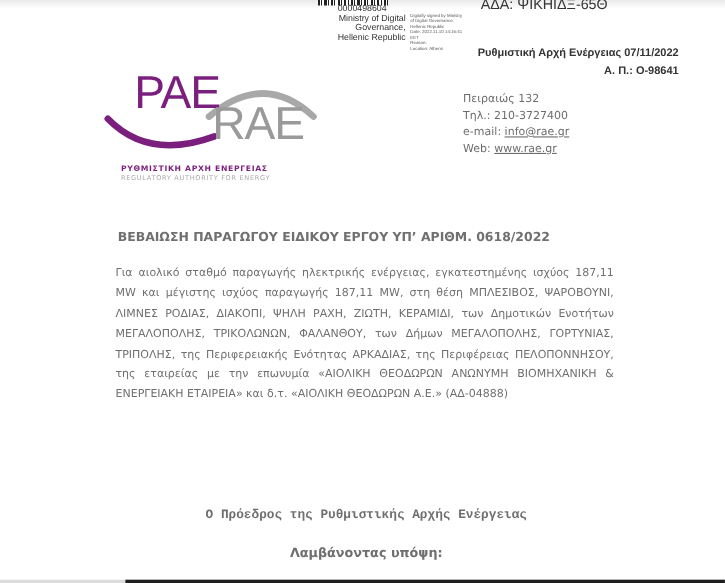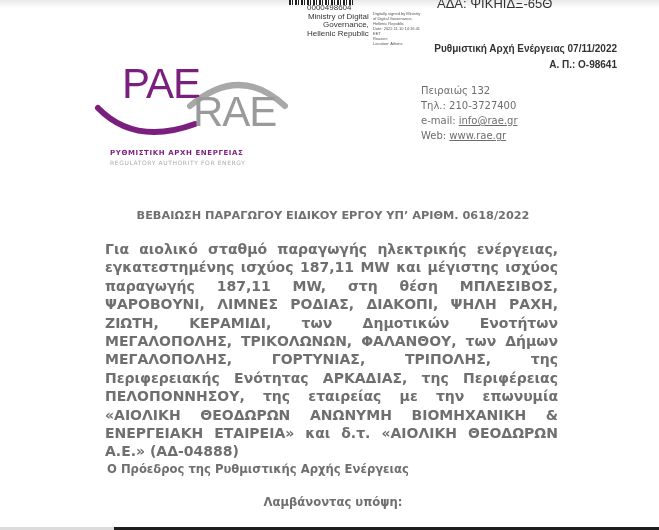--- a/index.html
+++ b/index.html
@@ -50,30 +50,30 @@
   }
   .logo .sub2 {
     position:absolute; left:20px; top:93px; font-size:6px; letter-spacing:0.6px; color:#aaa; white-space:nowrap;
   }
   .contact {
     position:absolute; left:421px; top:83px;
     font-size:10px; font-weight:normal; line-height:15px; color:#6d6d6d;
   }
   .contact a { color:#6d6d6d; text-decoration:underline; }
   .title {
-    position:absolute; left:107px; top:209px; width:452px; text-align:center;
+    position:absolute; left:107px; top:209px; width:452px; text-align:left;
     font-size:11.3px; font-weight:bold; color:#707070; white-space:nowrap;
   }
   .body-text {
     position:absolute; left:105px; top:240px; width:453px;
-    font-size:14px; font-weight:bold; line-height:18.4px; text-align:justify; color:#6f6f6f;
+    font-size:10px; font-weight:normal; line-height:18.4px; text-align:justify; color:#6f6f6f;
   }
   .president {
-    position:absolute; left:107px; top:462px; width:452px; text-align:left;
-    font-size:11.6px; font-weight:bold; color:#6f6f6f;
+    position:absolute; left:107px; top:462px; width:452px; text-align:center;
+    font-size:11.6px; font-weight:bold; color:#6f6f6f;font-family:Liberation Mono, monospace;
   }
   .considering {
     position:absolute; left:107px; top:495px; width:452px; text-align:center;
     font-size:11.6px; font-weight:bold; color:#6f6f6f;
   }
   .bottombar {
     position:absolute; left:0; top:527px; width:659px; height:3px; background:#dcdcdc;
   }
   .bottombar .dark { position:absolute; left:114px; top:0; width:545px; height:3px; background:#1e1e1e; }
 </style>

